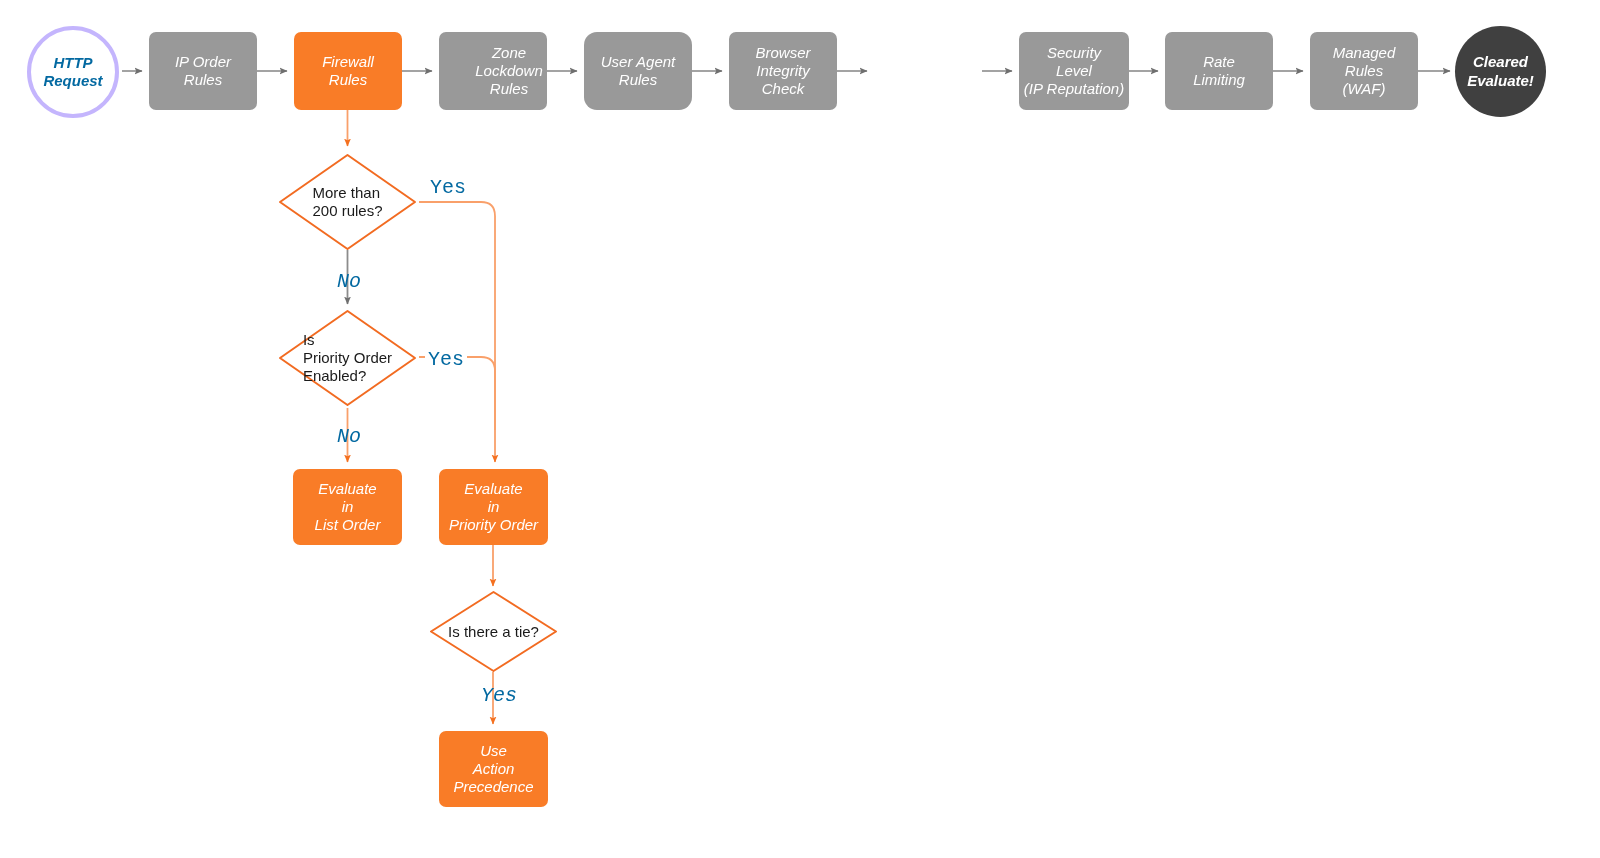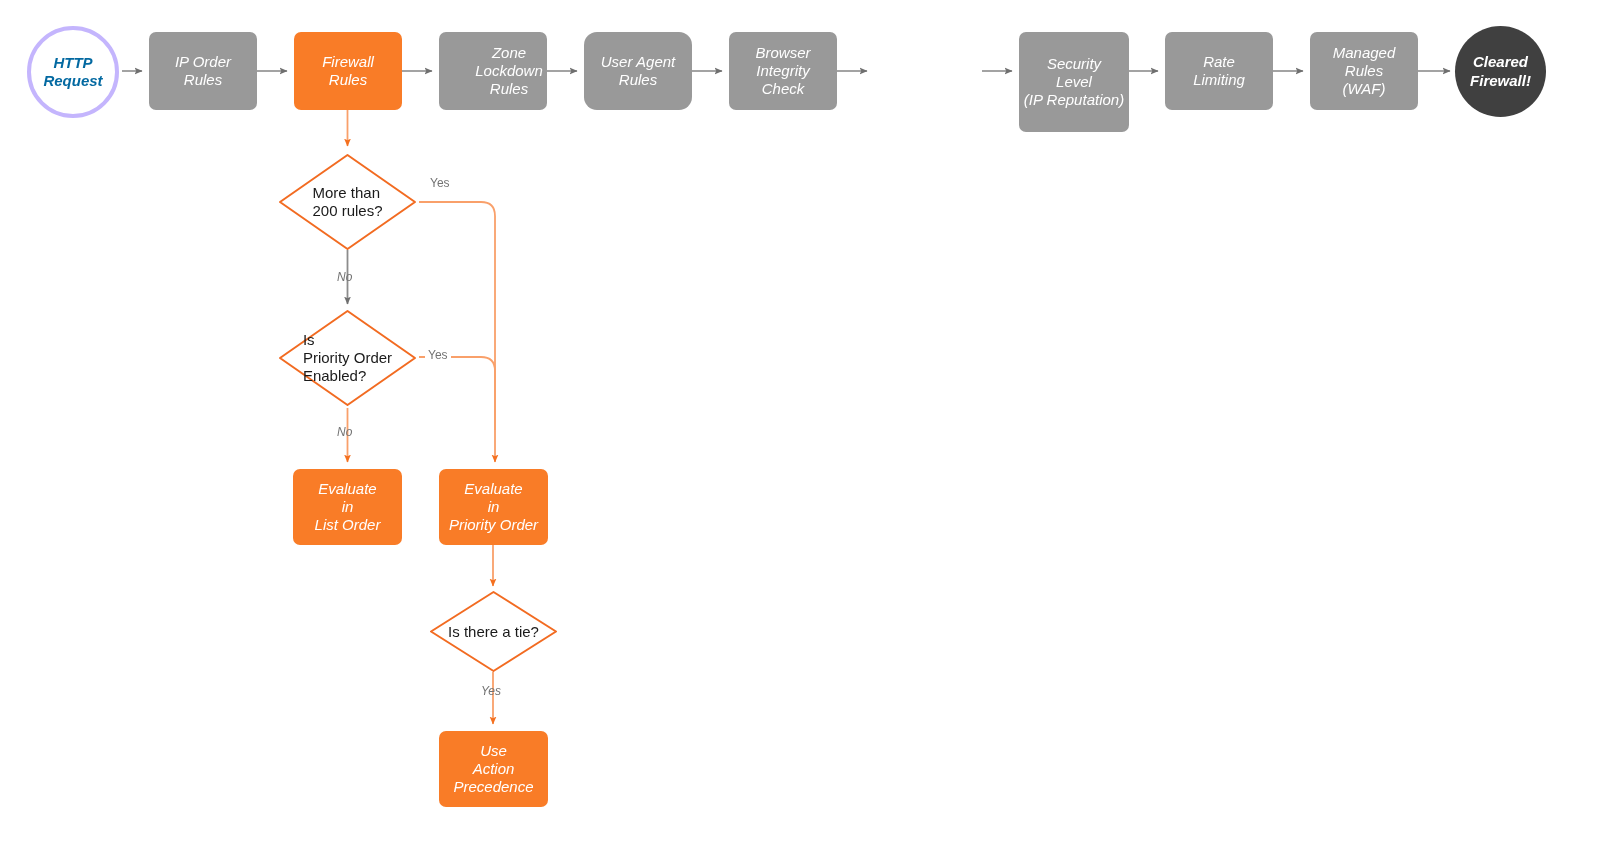--- a/index.html
+++ b/index.html
@@ -81,24 +81,25 @@
   }
   .decision svg {
     position: absolute;
     left: 0;
     top: 0;
   }
 
   
   .edge-label {
     position: absolute;
-    font-size: 12px;
+    font-size: 20px;
     font-style: italic;
-    color: #737373;
+    color: #0369a1;
     white-space: nowrap;
+    font-family: Liberation Mono, monospace;
   }
   .edge-label.plain { font-style: normal; }
   .edge-label.boxed {
     background: #ffffff;
     padding: 0 3px;
   }
   .nl { display: block; }
 </style>
 </head>
 <body>
@@ -181,21 +182,21 @@
 
   <div class="node proc gray" style="left:729px; top:32px; width:108px; height:78px;">
     <div>
       <span class="nl">Browser</span>
       <span class="nl">Integrity</span>
       <span class="nl">Check</span>
     </div>
   </div>
 
 
-  <div class="node proc gray" style="left:1019px; top:32px; width:110px; height:100px;">
+  <div class="node proc gray" style="left:1019px; top:32px; width:110px; height:78px;">
     <div>
       <span class="nl">Security</span>
       <span class="nl">Level</span>
       <span class="nl">(IP Reputation)</span>
     </div>
   </div>
 
   <div class="node proc gray" style="left:1165px; top:32px; width:108px; height:78px;">
     <div>
       <span class="nl">Rate</span>
@@ -207,21 +208,21 @@
     <div>
       <span class="nl">Managed</span>
       <span class="nl">Rules</span>
       <span class="nl">(WAF)</span>
     </div>
   </div>
 
   <div class="node terminator end" style="left:1455px; top:26px; width:91px; height:91px;">
     <div>
       <span class="nl">Cleared</span>
-      <span class="nl">Firewall!</span>
+      <span class="nl">Evaluate!</span>
     </div>
   </div>
 
   <div class="decision" style="left:277px; top:152px; width:141px; height:100px;">
     <svg width="141" height="100" viewBox="0 0 141 100">
       <path d="M70.5,3 L138,50 L70.5,97 L3,50 Z" fill="#ffffff" stroke="#F26B21" stroke-width="2" stroke-linejoin="round"></path>
     </svg>
     <span class="dlabel">More than
 200 rules?</span>
   </div>

